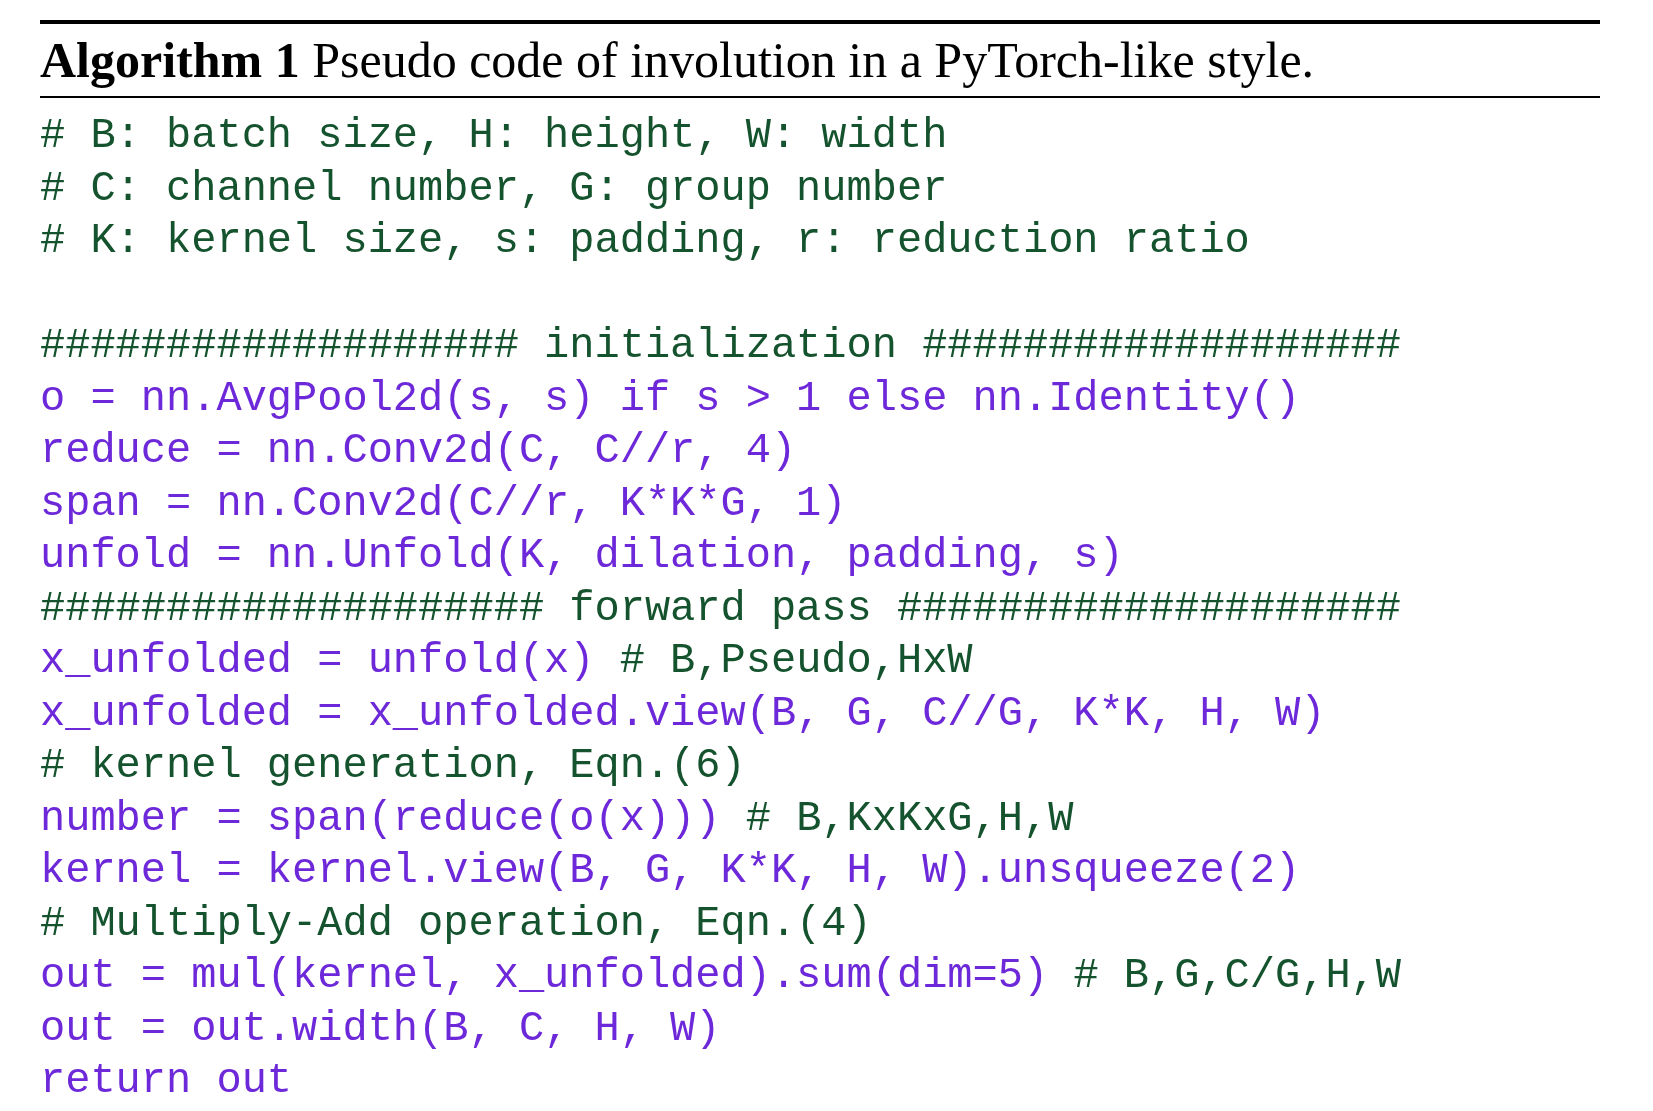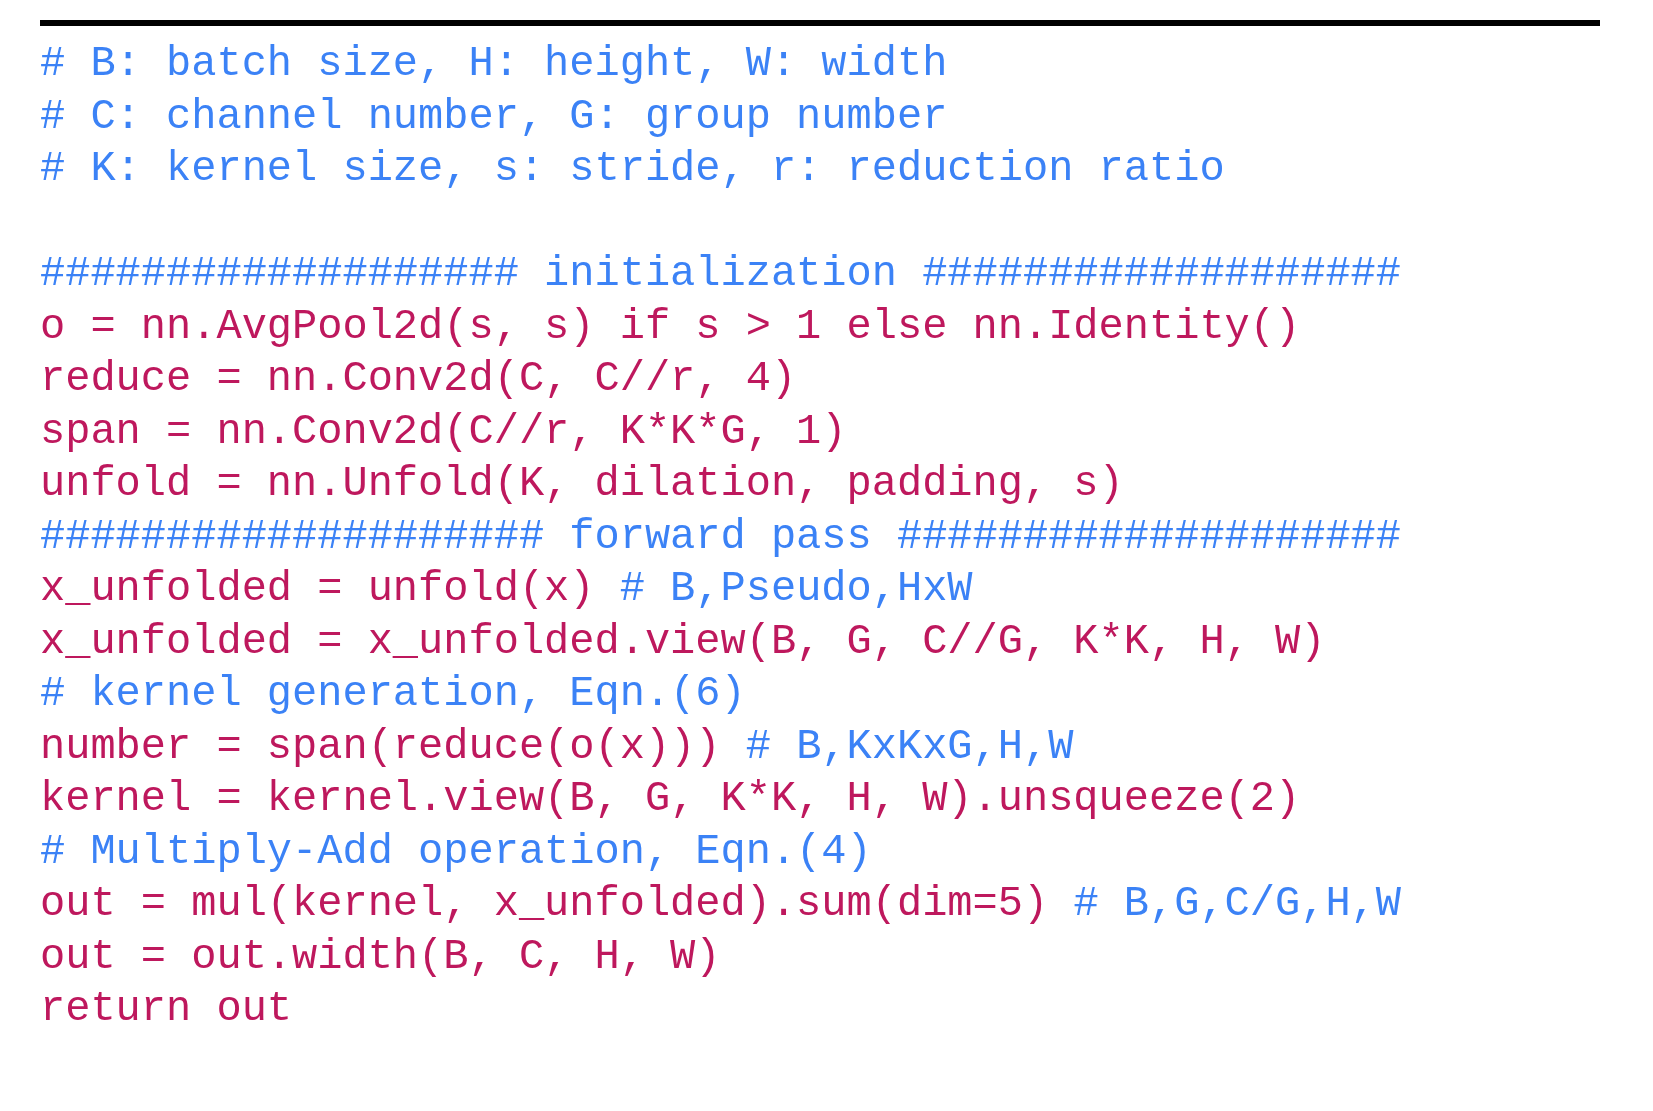--- a/index.html
+++ b/index.html
@@ -33,32 +33,35 @@
     font-weight: bold;
   }
   .code-block {
     font-family: "Courier New", Courier, monospace;
     font-size: 42px;
     line-height: 1.25;
     padding: 12px 0 12px 0;
     white-space: pre;
     letter-spacing: 0px;
   }
-  .c { color: #3b82f6; } 
-  .k { color: #be185d; }    
+  .c { color: #14532d; } 
+  .k { color: #6d28d9; }    
 </style>
 </head>
 <body>
 
 <div class="algorithm-box">
   <hr class="rule-thick">
+  <div class="header">
+    <span class="header-text"><span class="bold">Algorithm 1</span><span> Pseudo code of involution in a PyTorch-like style.</span></span>
+  </div>
   <hr class="rule-thin">
   <div class="code-block"><span class="c"># B: batch size, H: height, W: width</span>
 <span class="c"># C: channel number, G: group number</span>
-<span class="c"># K: kernel size, s: stride, r: reduction ratio</span>
+<span class="c"># K: kernel size, s: padding, r: reduction ratio</span>
 <span class="k"></span>
 <span class="c">################### initialization ###################</span>
 <span class="k">o = nn.AvgPool2d(s, s) if s &gt; 1 else nn.Identity()</span>
 <span class="k">reduce = nn.Conv2d(C, C//r, 4)</span>
 <span class="k">span = nn.Conv2d(C//r, K*K*G, 1)</span>
 <span class="k">unfold = nn.Unfold(K, dilation, padding, s)</span>
 <span class="c">#################### forward pass ####################</span>
 <span class="k">x_unfolded = unfold(x) </span><span class="c"># B,Pseudo,HxW</span>
 <span class="k">x_unfolded = x_unfolded.view(B, G, C//G, K*K, H, W)</span>
 <span class="c"># kernel generation, Eqn.(6)</span>

